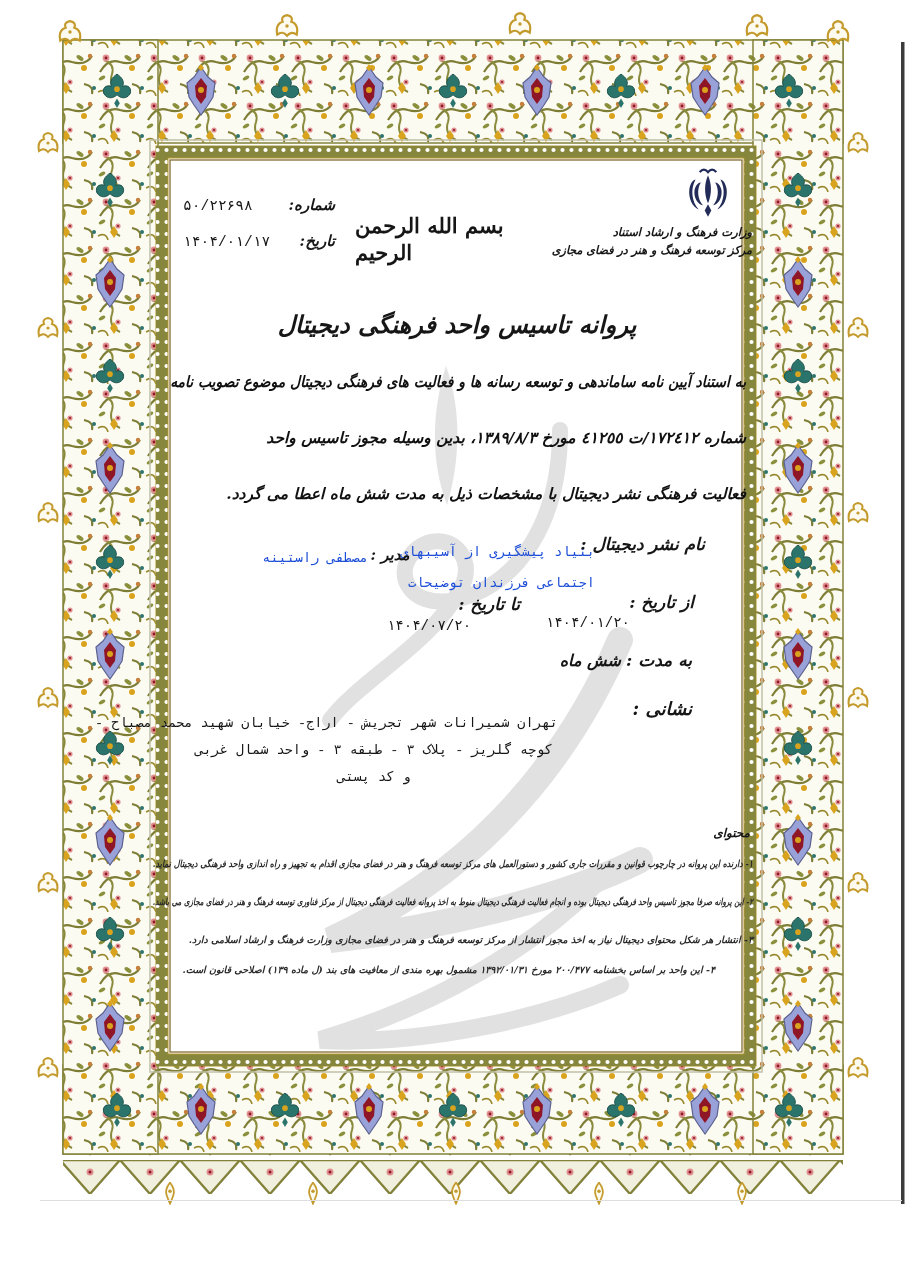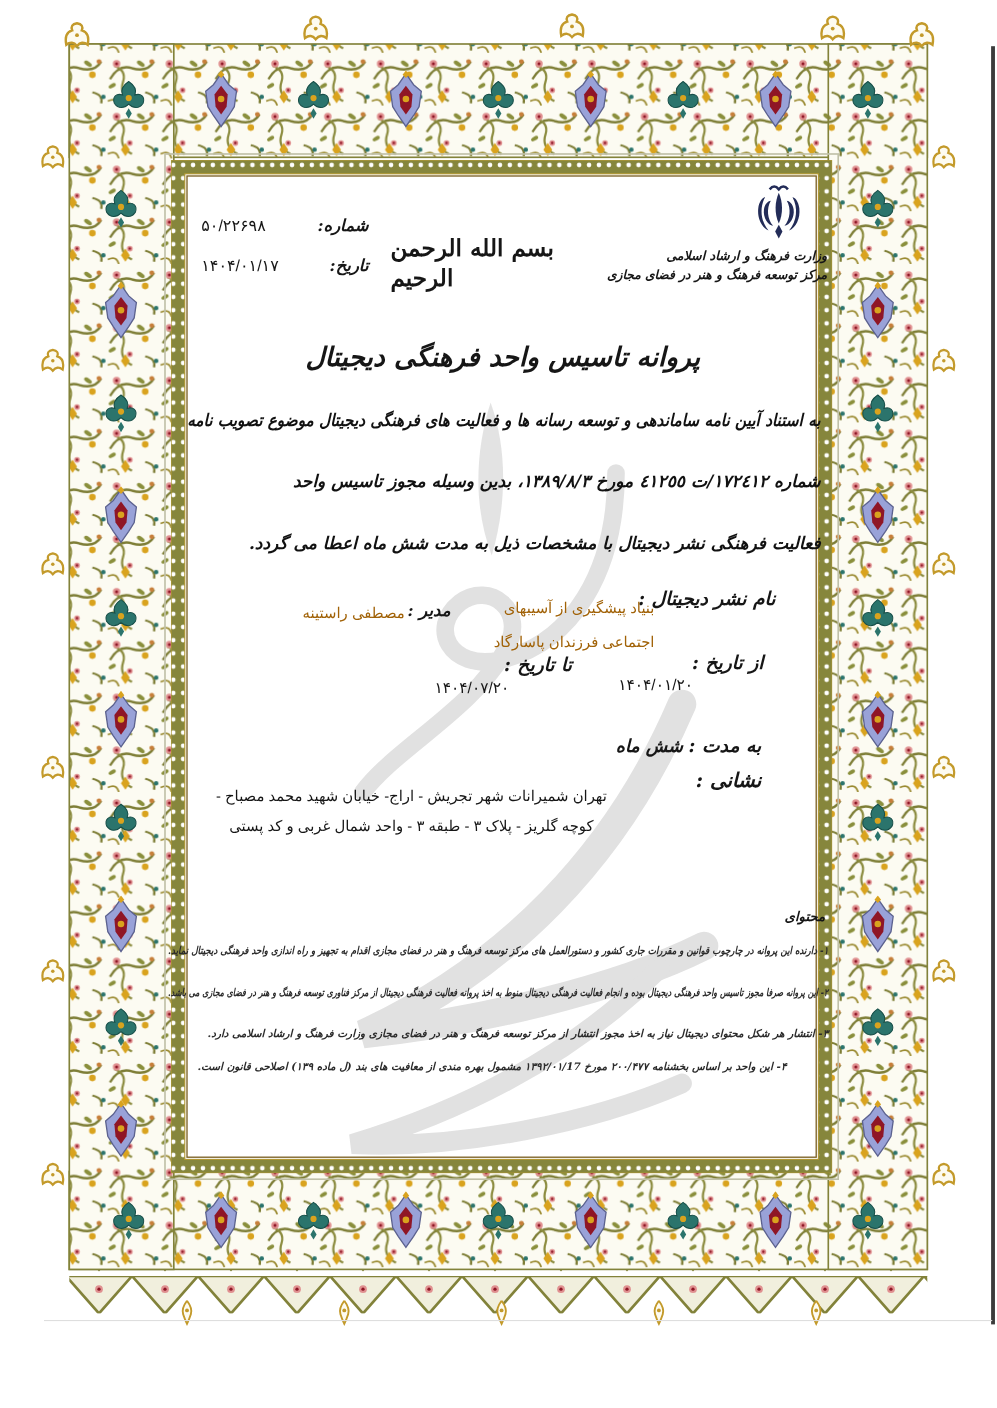--- a/index.html
+++ b/index.html
@@ -4,33 +4,33 @@
 <style>
   html,body{margin:0;padding:0;}
   body{
     width:906px;height:1280px;position:relative;background:#ffffff;overflow:hidden;
     font-family:"DejaVu Sans","Liberation Sans",sans-serif;color:#161616;
   }
   #orn{position:absolute;left:0;top:0;z-index:0;}
   .t{position:absolute;direction:rtl;z-index:2;}
   .fit{white-space:nowrap;text-align:right;}
   .cal{font-family:"DejaVu Serif","Liberation Serif",serif;font-style:italic;font-weight:bold;}
-  .naskh{font-family:Liberation Sans, sans-serif;font-weight:normal;}
+  .naskh{font-family:Liberation Mono, monospace;font-weight:normal;}
   .meta-row{left:183px;width:152px;display:flex;justify-content:space-between;align-items:baseline;}
   .meta-row .lbl{font-size:15px;}
   .meta-row .val{font-size:14.5px;}
   #bismillah{left:355px;top:212px;width:185px;text-align:left;font-size:21px;font-weight:bold;
     font-family:"DejaVu Serif","Liberation Serif",serif;line-height:1.3;}
   #emblem-wrap{left:686px;top:168px;width:44px;height:56px;text-align:center;}
   #ministry{left:552px;top:224px;width:200px;font-size:11.5px;line-height:1.55;text-align:right;}
   #page-title{left:257px;top:310px;width:400px;text-align:center;font-size:24px;}
   .bodyline{left:170px;width:576px;font-size:15.5px;color:#111;}
   .note{left:153px;width:600px;font-size:9.5px;color:#2b2b2b;}
   .flabel{font-size:17px;}
-  .fval{font-size:13.5px;color:#a16207;}
+  .fval{font-size:13.5px;color:#1d4ed8;}
 </style>
 </head>
 <body>
 
 <svg id="orn" width="906" height="1280" viewBox="0 0 906 1280" aria-hidden="true">
   <defs>
     <pattern id="fil" width="48" height="48" patternUnits="userSpaceOnUse">
       <rect width="48" height="48" fill="#fcfbf2"></rect>
       <path d="M4 24 q8 -14 20 -10 q14 4 20 -6" stroke="#7d7d35" stroke-width="2.2" fill="none"></path>
       <path d="M24 44 q-12 -6 -8 -18 q3 -10 -8 -14" stroke="#8b8b3e" stroke-width="2" fill="none"></path>
@@ -187,51 +187,51 @@
       <path d="M13 14 C9 21 10 30 15 36 C10.5 35.5 6 29 7 21.5 C7.8 16.5 11 14 13 14 Z"></path>
       <path d="M27 14 C31 21 30 30 25 36 C29.5 35.5 34 29 33 21.5 C32.2 16.5 29 14 27 14 Z"></path>
       <path d="M8 11 C3 20 4 32 11 40 C5 37.5 1 29.5 2 20.5 C2.8 14.5 6 11 8 11 Z"></path>
       <path d="M32 11 C37 20 36 32 29 40 C35 37.5 39 29.5 38 20.5 C37.2 14.5 34 11 32 11 Z"></path>
       <path d="M20 35 l3.2 6 -3.2 6 -3.2 -6 z"></path>
     </g>
     <path d="M12 4 q4 -5 8 0 q4 -5 8 0" stroke="#232c58" stroke-width="2.2" fill="none"></path>
   </svg>
 </div>
 <div class="t cal" id="ministry">
-  <div class="fit">وزارت فرهنگ و ارشاد اسلامی</div>
+  <div class="fit">وزارت فرهنگ و ارشاد استناد</div>
   <div class="fit" style="transform-origin: right center; transform: scaleX(0.970874);">مرکز توسعه فرهنگ و هنر در فضای مجازی</div>
 </div>
 
 <div class="t cal" id="page-title">پروانه تاسیس واحد فرهنگی دیجیتال</div>
 
 <div class="t cal bodyline fit" style="top: 372px; transform-origin: right center; transform: scaleX(0.895801);">به استناد آیین نامه ساماندهی و توسعه رسانه ها و فعالیت های فرهنگی دیجیتال موضوع تصویب نامه</div>
 <div class="t cal bodyline fit" style="top:428px">شماره ۱۷۲٤۱۲/ت ٤۱۲٥٥ مورخ ۱۳۸۹/۸/۳،  بدین وسیله مجوز تاسیس واحد</div>
 <div class="t cal bodyline fit" style="top:484px">فعالیت فرهنگی نشر دیجیتال با مشخصات ذیل به مدت شش ماه اعطا می گردد.</div>
 
 <div class="t cal flabel fit" style="left:565px;top:534px;width:140px">نام نشر دیجیتال :</div>
 <div class="t naskh fval" style="left:405px;top:537px;width:190px;text-align:right;line-height:31px">
   <div class="fit">بنیاد پیشگیری از آسیبهای</div>
-  <div class="fit">اجتماعی فرزندان پاسارگاد</div>
+  <div class="fit">اجتماعی فرزندان توضیحات</div>
 </div>
 <div class="t cal" style="left:362px;top:546px;width:56px;font-size:15px;text-align:center">مدیر :</div>
 <div class="t naskh fval fit" style="left:268px;top:549px;width:100px">مصطفی راستینه</div>
 
 <div class="t cal flabel fit" style="left:612px;top:592px;width:82px">از تاریخ :</div>
 <div class="t naskh" style="left:545px;top:614px;width:85px;font-size:14px;">۱۴۰۴/۰۱/۲۰</div>
 <div class="t cal flabel fit" style="left:452px;top:594px;width:68px">تا تاریخ :</div>
 <div class="t naskh" style="left:385px;top:617px;width:88px;font-size:14px;text-align:center">۱۴۰۴/۰۷/۲۰</div>
 
-<div class="t" style="left:530px;top:668px;width:162px;text-align:right">
+<div class="t" style="left:530px;top:650px;width:162px;text-align:right">
   <span class="cal" style="font-size:17px">به مدت :</span>
   <span class="cal" style="font-size:16px">شش ماه</span>
 </div>
 
 <div class="t cal" style="left:630px;top:698px;width:62px;font-size:18px;text-align:right">نشانی :</div>
 <div class="t naskh" style="left:190px;top:710px;width:368px;font-size:13.5px;line-height:27px;text-align:center">
   <div class="fit" style="text-align:center">تهران شمیرانات شهر تجریش - اراج- خیابان شهید محمد مصباح -</div>
   <div>کوچه گلریز - پلاک ۳ - طبقه ۳ - واحد شمال غربی و کد پستی</div>
 </div>
 
 <div class="t cal fit" style="left:655px;top:826px;width:95px;font-size:12px">محتوای</div>
 <div class="t cal note fit" style="top: 858px; transform-origin: right center; transform: scaleX(0.831025);">۱- دارنده این پروانه در چارچوب قوانین و مقررات جاری کشور و دستورالعمل های مرکز توسعه فرهنگ و هنر در فضای مجازی اقدام به تجهیز و راه اندازی واحد فرهنگی دیجیتال نماید.</div>
 <div class="t cal note fit" style="top: 896px; transform-origin: right center; transform: scaleX(0.752823);">۲- این پروانه صرفا مجوز تاسیس واحد فرهنگی دیجیتال بوده و انجام فعالیت فرهنگی دیجیتال منوط به اخذ پروانه فعالیت فرهنگی دیجیتال از مرکز فناوری توسعه فرهنگ و هنر در فضای مجازی می باشد.</div>
 <div class="t cal note fit" style="top:934px">۳- انتشار هر شکل محتوای دیجیتال نیاز به اخذ مجوز انتشار از مرکز توسعه فرهنگ و هنر در فضای مجازی وزارت فرهنگ و ارشاد اسلامی دارد.</div>
-<div class="t cal note fit" style="top:964px;width:562px">۴- این واحد بر اساس بخشنامه ۲۰۰/۴۷۷ مورخ ۱۳۹۲/۰۱/17 مشمول بهره مندی از معافیت های بند (ل ماده ۱۳۹) اصلاحی قانون است.</div>
+<div class="t cal note fit" style="top:964px;width:562px">۴- این واحد بر اساس بخشنامه ۲۰۰/۴۷۷ مورخ ۱۳۹۲/۰۱/۳۱ مشمول بهره مندی از معافیت های بند (ل ماده ۱۳۹) اصلاحی قانون است.</div>
 
 </body></html>

